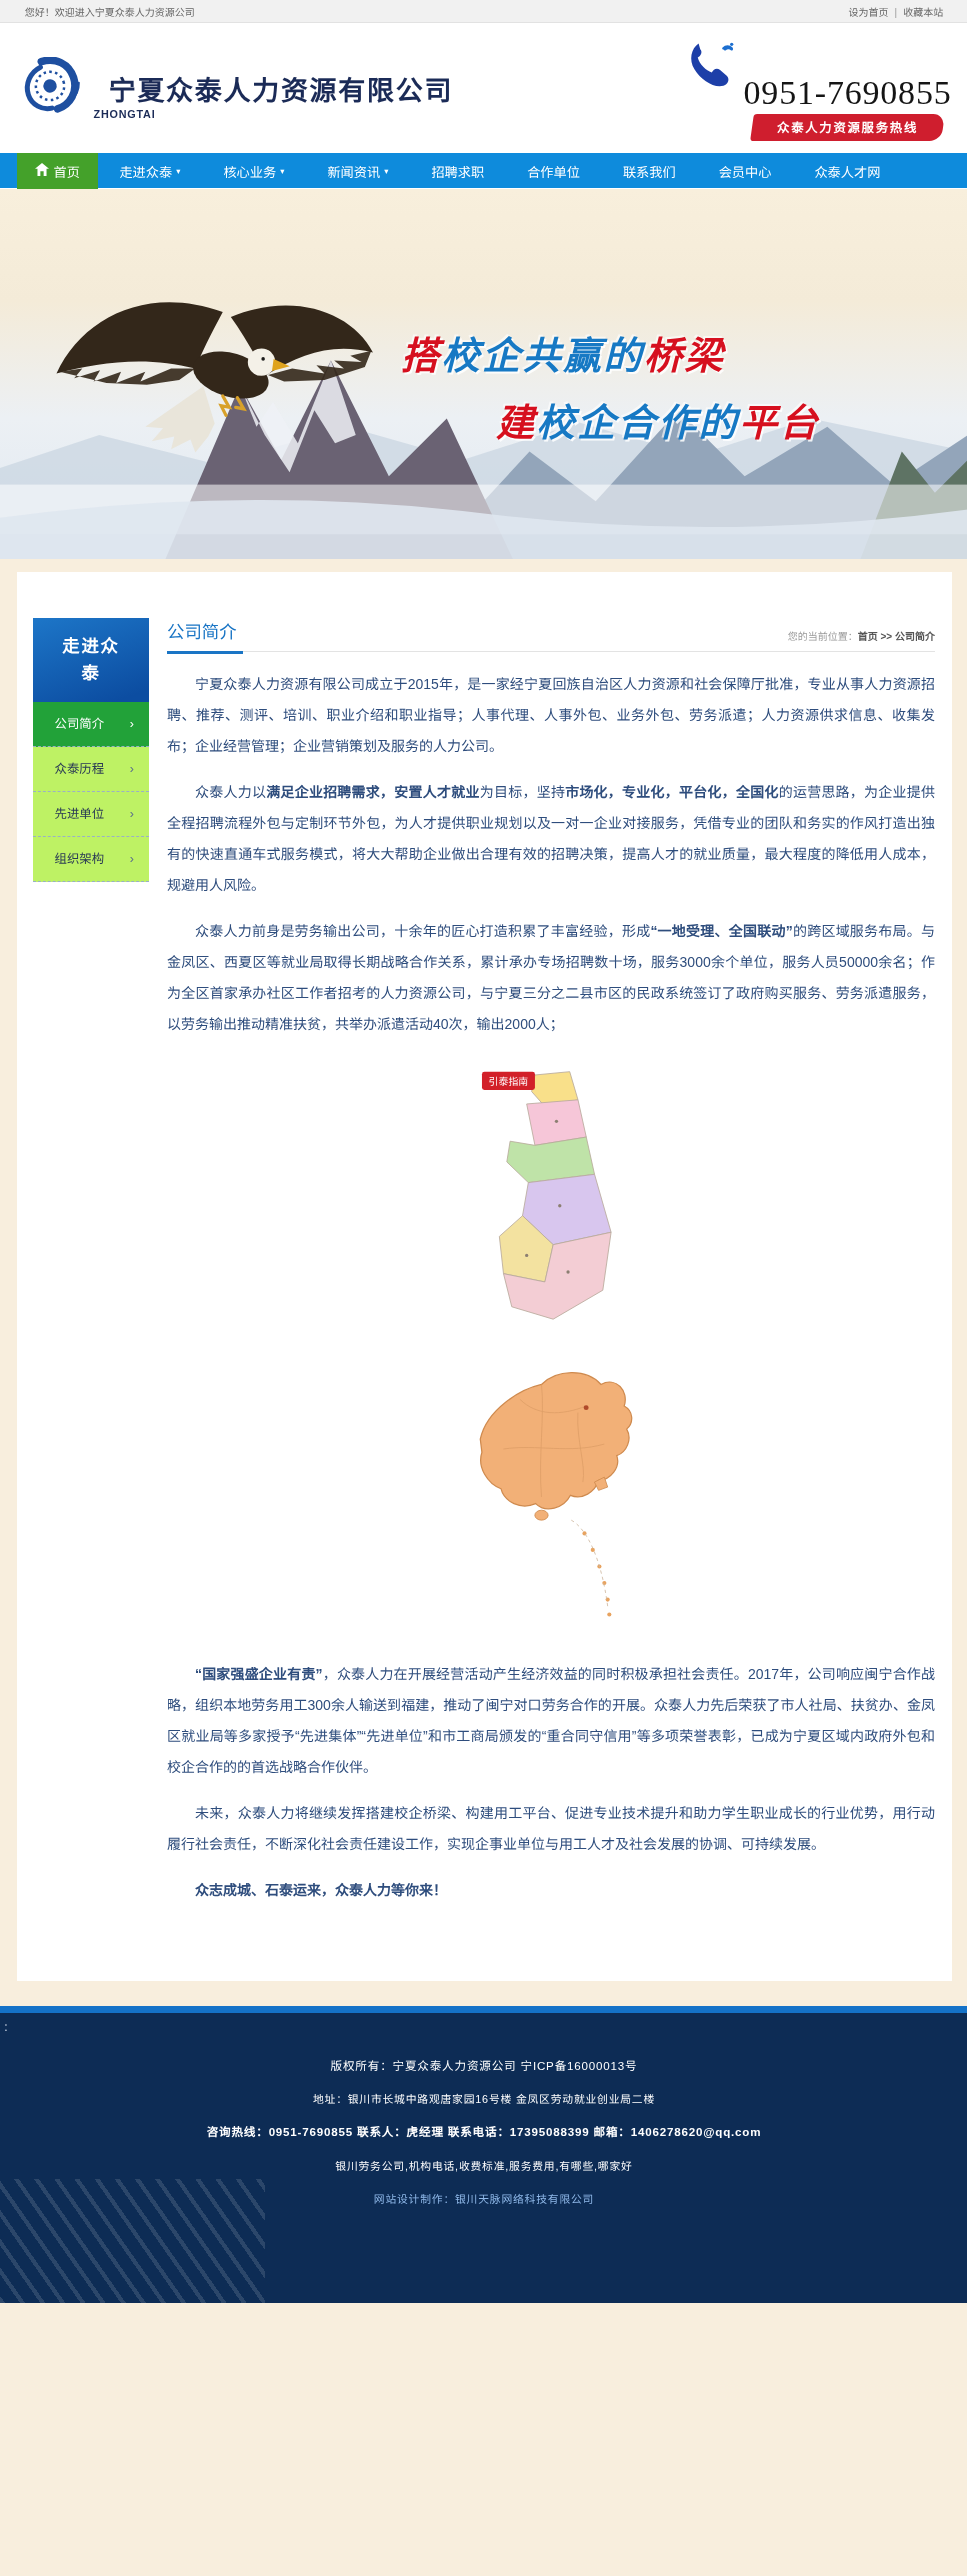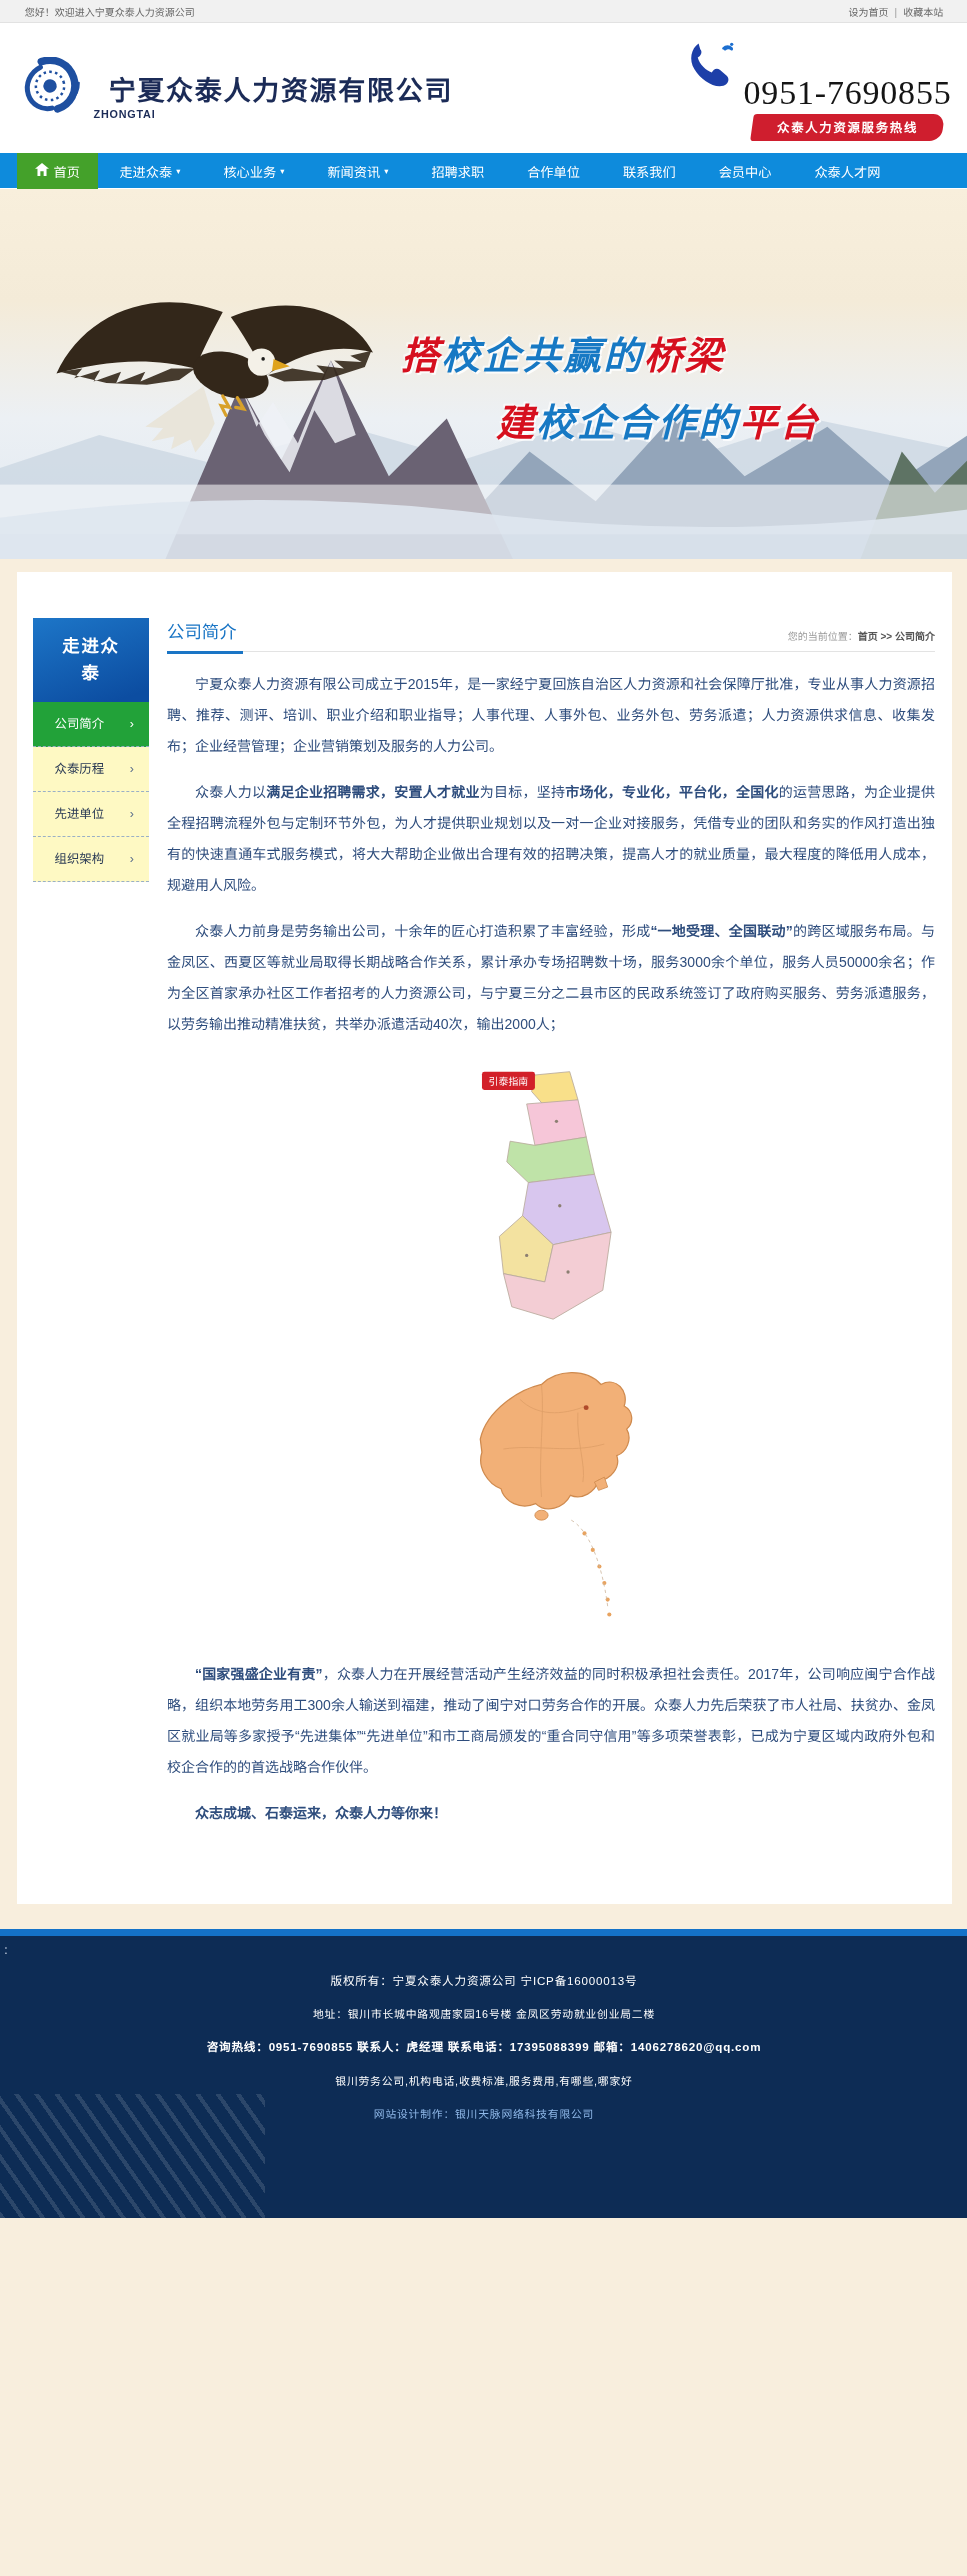--- a/index.html
+++ b/index.html
@@ -41,21 +41,21 @@
             text-shadow:1.7px 1.7px 0 rgba(255,255,255,.85), -1.7px -1.7px 0 rgba(255,255,255,.6); }
   .slogan .red { color:#d6101f; } .slogan .blue { color:#1779c4; }
   .slogan1 { top:136px; left:401px; }
   .slogan2 { top:203px; left:496px; }
 
   
   .card { background:#fff; margin:13.2px 16.5px 0; display:flex; padding:46px 16.5px 60px 16.5px; }
   .sidebar { width:116px; flex-shrink:0; }
   .side-title { background:linear-gradient(160deg,#1d76c8 0%,#0c4da1 90%); color:#fff; font-size:17.4px; font-weight:bold;
                 text-align:center; padding:15px 25px; line-height:1.55; letter-spacing:1.7px; }
-  .side-item { position:relative; display:block; background:#fef9c3; color:#2a3a55; font-size:12.4px; line-height:44px;
+  .side-item { position:relative; display:block; background:#bef264; color:#2a3a55; font-size:12.4px; line-height:44px;
                padding-left:21.5px; text-decoration:none; border-bottom:0.8px dashed #9ab0c6; }
   .side-item .arr { position:absolute; right:15px; font-size:12.4px; color:#5b6f8c; }
   .side-item.active { background:#22a239; color:#fff; }
   .side-item.active .arr { color:#fff; }
 
   .main { flex:1; padding-left:18px; min-width:0; }
   .title-row { display:flex; justify-content:space-between; align-items:flex-end; border-bottom:0.8px solid #e3e3e3;
                padding-bottom:8.3px; position:relative; margin-bottom:16.5px; }
   .page-title { color:#1a75c5; font-size:17.4px; font-weight:normal; position:relative; }
   .page-title::after { content:""; position:absolute; left:0; bottom:-10.8px; width:76px; height:2.5px; background:#1a75c5; }
@@ -65,21 +65,21 @@
 
   .main p { font-size:14px; line-height:31px; color:#2e4d7d; text-align:justify; text-indent:2em; margin:15px 0; }
   .main p b { font-weight:700; }
   .p-last { font-weight:bold; }
   figure { text-align:center; margin:25px 0; }
 
   
   .pre-footer { height:25px; }
   .footer-bar { height:6.6px; background:#1472c8; }
   .footer { position:relative; background:#0d2c55; color:#fff; text-align:center; padding:36px 0 79px; font-size:10.8px; }
-  .footer .line { margin-bottom:17.4px; letter-spacing:0.8px; }
+  .footer .line { margin-bottom:17.4px; letter-spacing:0.8px;margin-top:8px; }
   .footer .contact { font-size:11.6px; font-weight:bold; }
   .footer .copyright { font-size:11.6px; }
   .footer a.design { color:#8fb8e8; text-decoration:none; }
   .footer .share { position:absolute; left:3.3px; top:5px; color:#cfd8e8; font-size:10.8px; }
   .footer .texture { position:absolute; left:0; bottom:0; width:265px; height:124px; opacity:.18; pointer-events:none;
       background:repeating-linear-gradient(55deg, rgba(255,255,255,.7) 0 4.1px, transparent 4.1px 16.5px); }
 </style>
 </head>
 <body>
 
@@ -289,20 +289,21 @@
         </g>
         <path d="M132 196 C150 206 168 240 176 300" fill="none" stroke="#cdb79f" stroke-width="1" stroke-dasharray="4 4"></path>
         <g fill="#b04a2a">
             <circle cx="150" cy="60" r="3"></circle>
           </g>
       </svg>
     </figure>
 
     <p><b>“国家强盛企业有责”</b><span>，众泰人力在开展经营活动产生经济效益的同时积极承担社会责任。2017年，公司响应闽宁合作战略，组织本地劳务用工300余人输送到福建，推动了闽宁对口劳务合作的开展。众泰人力先后荣获了市人社局、扶贫办、金凤区就业局等多家授予“先进集体”“先进单位”和市工商局颁发的“重合同守信用”等多项荣誉表彰，已成为宁夏区域内政府外包和校企合作的的首选战略合作伙伴。</span></p>
 
+    <p>未来，众泰人力将继续发挥搭建校企桥梁、构建用工平台、促进专业技术提升和助力学生职业成长的行业优势，用行动履行社会责任，不断深化社会责任建设工作，实现企事业单位与用工人才及社会发展的协调、可持续发展。</p>
 
     <p class="p-last">众志成城、石泰运来，众泰人力等你来！</p>
   </main>
 </div>
 
 <div class="pre-footer"></div>
 <div class="footer-bar"></div>
 <footer class="footer">
   <span class="share">：</span>
   <div class="line copyright">版权所有：宁夏众泰人力资源公司  宁ICP备16000013号</div>

